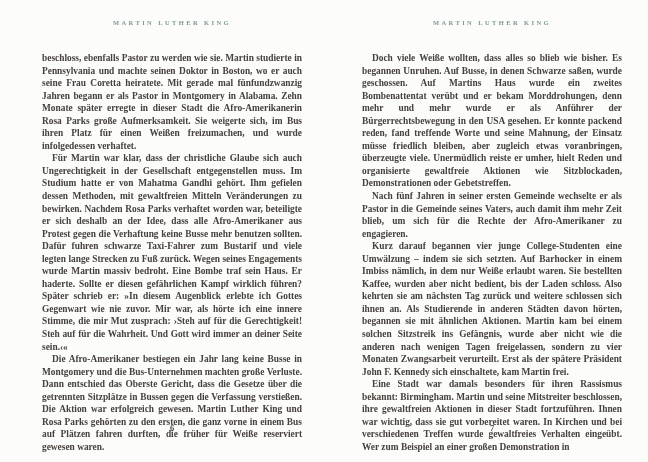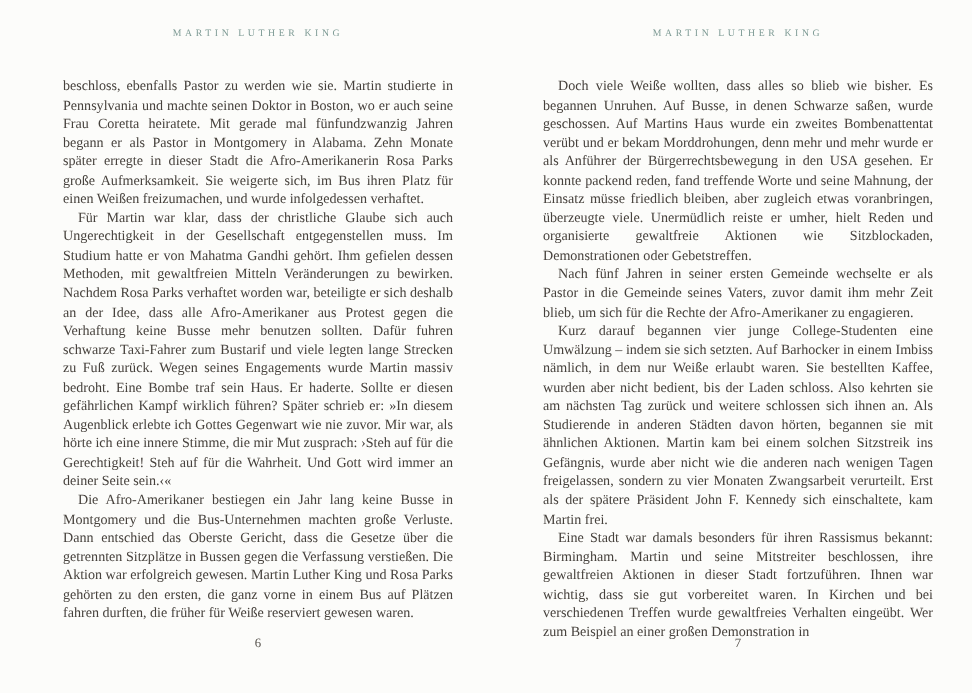--- a/index.html
+++ b/index.html
@@ -9,20 +9,21 @@
     height: 462px;
     background: #fcfcfa;
     overflow: hidden;
   }
   .spread {
     position: relative;
     width: 580px;
     height: 462px;
     background: #fcfcfa;
     font-family: "Liberation Serif", serif;
+    font-weight: bold;
   }
   .page {
     position: absolute;
     top: 0;
     height: 100%;
     width: 324px;
   }
   .page-left  { left: 0; }
   .page-right { left: 340px; }
 
@@ -81,20 +82,20 @@
         <p class="indent">Für Martin war klar, dass der christliche Glaube sich auch Ungerechtigkeit in der Gesellschaft entgegenstellen muss. Im Studium hatte er von Mahatma Gandhi gehört. Ihm gefielen dessen Methoden, mit gewaltfreien Mitteln Veränderungen zu bewirken. Nachdem Rosa Parks verhaftet worden war, beteiligte er sich deshalb an der Idee, dass alle Afro-Amerikaner aus Protest gegen die Verhaftung keine Busse mehr benutzen sollten. Dafür fuhren schwarze Taxi-Fahrer zum Bustarif und viele legten lange Strecken zu Fuß zurück. Wegen seines Engagements wurde Martin massiv bedroht. Eine Bombe traf sein Haus. Er haderte. Sollte er diesen gefährlichen Kampf wirklich führen? Später schrieb er: »In diesem Augenblick erlebte ich Gottes Gegenwart wie nie zuvor. Mir war, als hörte ich eine innere Stimme, die mir Mut zusprach: ›Steh auf für die Gerechtigkeit! Steh auf für die Wahrheit. Und Gott wird immer an deiner Seite sein.‹«</p>
         <p class="indent">Die Afro-Amerikaner bestiegen ein Jahr lang keine Busse in Montgomery und die Bus-Unternehmen machten große Verluste. Dann entschied das Oberste Gericht, dass die Gesetze über die getrennten Sitzplätze in Bussen gegen die Verfassung verstießen. Die Aktion war erfolgreich gewesen. Martin Luther King und Rosa Parks gehörten zu den ersten, die ganz vorne in einem Bus auf Plätzen fahren durften, die früher für Weiße reserviert gewesen waren.</p>
       </div>
     <div class="page-number">6</div>
   </div>
 
   <div class="page page-right">
     <div class="running-header">MARTIN LUTHER KING</div>
     <div class="text-block">
         <p class="indent">Doch viele Weiße wollten, dass alles so blieb wie bisher. Es begannen Unruhen. Auf Busse, in denen Schwarze saßen, wurde geschossen. Auf Martins Haus wurde ein zweites Bombenattentat verübt und er bekam Morddrohungen, denn mehr und mehr wurde er als Anführer der Bürgerrechtsbewegung in den USA gesehen. Er konnte packend reden, fand treffende Worte und seine Mahnung, der Einsatz müsse friedlich bleiben, aber zugleich etwas voranbringen, überzeugte viele. Unermüdlich reiste er umher, hielt Reden und organisierte gewaltfreie Aktionen wie Sitzblockaden, Demonstrationen oder Gebetstreffen.</p>
-        <p class="indent">Nach fünf Jahren in seiner ersten Gemeinde wechselte er als Pastor in die Gemeinde seines Vaters, zuvor damit ihm mehr Zeit blieb, um sich für die Rechte der Afro-Amerikaner zu engagieren.</p>
+        <p class="indent">Nach fünf Jahren in seiner ersten Gemeinde wechselte er als Pastor in die Gemeinde seines Vaters, auch damit ihm mehr Zeit blieb, um sich für die Rechte der Afro-Amerikaner zu engagieren.</p>
         <p class="indent">Kurz darauf begannen vier junge College-Studenten eine Umwälzung – indem sie sich setzten. Auf Barhocker in einem Imbiss nämlich, in dem nur Weiße erlaubt waren. Sie bestellten Kaffee, wurden aber nicht bedient, bis der Laden schloss. Also kehrten sie am nächsten Tag zurück und weitere schlossen sich ihnen an. Als Studierende in anderen Städten davon hörten, begannen sie mit ähnlichen Aktionen. Martin kam bei einem solchen Sitzstreik ins Gefängnis, wurde aber nicht wie die anderen nach wenigen Tagen freigelassen, sondern zu vier Monaten Zwangsarbeit verurteilt. Erst als der spätere Präsident John F. Kennedy sich einschaltete, kam Martin frei.</p>
         <p class="indent">Eine Stadt war damals besonders für ihren Rassismus bekannt: Birmingham. Martin und seine Mitstreiter beschlossen, ihre gewaltfreien Aktionen in dieser Stadt fortzuführen. Ihnen war wichtig, dass sie gut vorbereitet waren. In Kirchen und bei verschiedenen Treffen wurde gewaltfreies Verhalten eingeübt. Wer zum Beispiel an einer großen Demonstration in</p>
       </div>
     <div class="page-number">7</div>
   </div>
 
 </div>
 
 </body></html>

